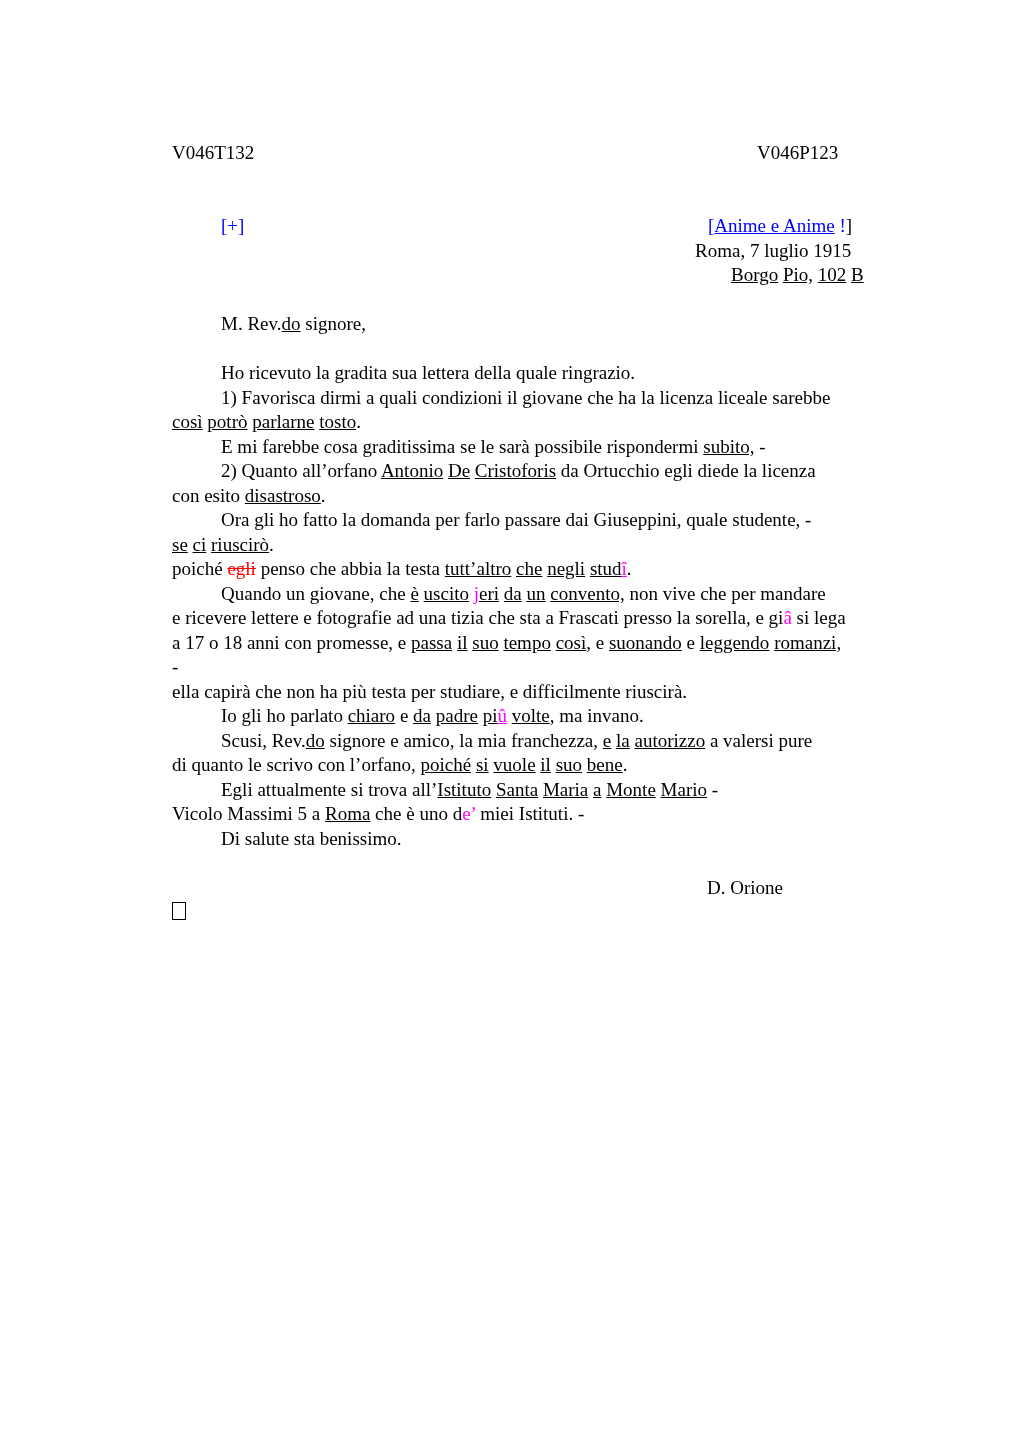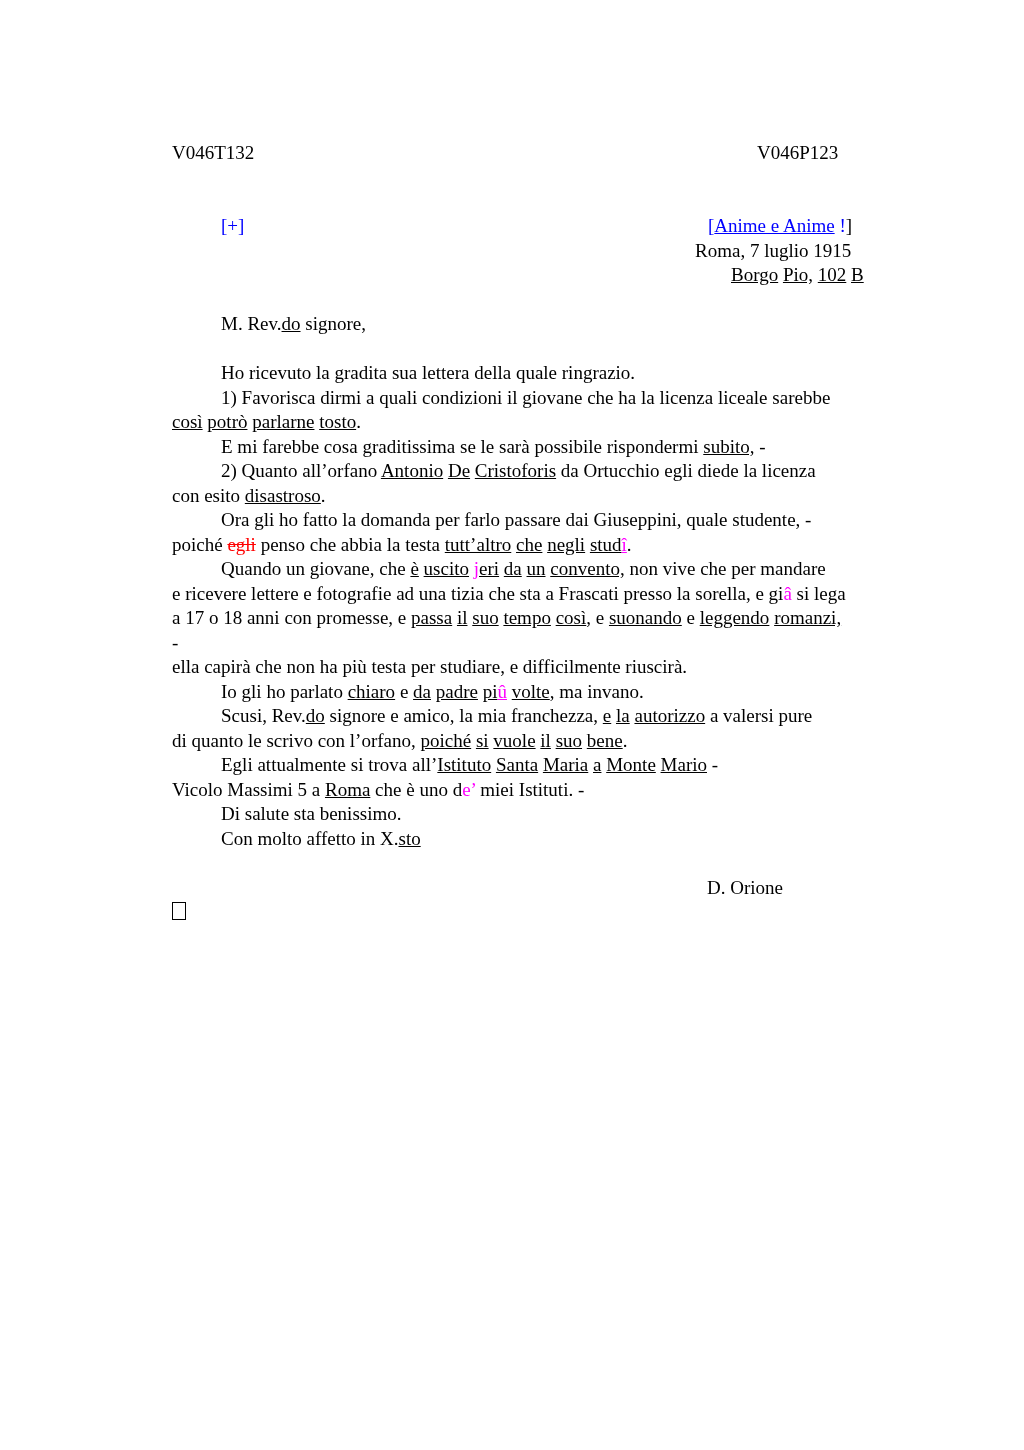--- a/index.html
+++ b/index.html
@@ -56,32 +56,32 @@
       <div class="line">&nbsp;</div>
       <div class="line ind"><span>M. Rev.</span><span class="u">do</span><span> signore,</span></div>
       <div class="line">&nbsp;</div>
       <div class="line ind"><span>Ho ricevuto la gradita sua lettera della quale ringrazio.</span></div>
       <div class="line ind"><span>1) Favorisca dirmi a quali condizioni il giovane che ha la licenza liceale sarebbe</span></div>
       <div class="line"><span class="u">così</span><span> </span><span class="u">potrò</span><span> </span><span class="u">parlarne</span><span> </span><span class="u">tosto</span><span>.</span></div>
       <div class="line ind"><span>E mi farebbe cosa graditissima se le sarà possibile rispondermi </span><span class="u">subito,</span><span> -</span></div>
       <div class="line ind"><span>2) Quanto all’orfano </span><span class="u">Antonio</span><span> </span><span class="u">De</span><span> </span><span class="u">Cristoforis</span><span> da Ortucchio egli diede la licenza</span></div>
       <div class="line"><span>con esito </span><span class="u">disastroso</span><span>.</span></div>
       <div class="line ind"><span>Ora gli ho fatto la domanda per farlo passare dai Giuseppini, quale studente, -</span></div>
+      <div class="line"><span class="u">se</span><span> </span><span class="u">ci</span><span> </span><span class="u">riuscirò</span><span>.</span></div>
       <div class="line"><span>poiché </span><span class="red-strike">egli</span><span> penso che abbia la testa </span><span class="u">tutt’altro</span><span> </span><span class="u">che</span><span> </span><span class="u">negli</span><span> </span><span class="u">stud</span><span class="u magenta">î</span><span>.</span></div>
       <div class="line ind"><span>Quando un giovane, che </span><span class="u">è</span><span> </span><span class="u">uscito</span><span> </span><span class="u magenta">j</span><span class="u">eri</span><span> </span><span class="u">da</span><span> </span><span class="u">un</span><span> </span><span class="u">convento,</span><span> non vive che per mandare</span></div>
       <div class="line"><span>e ricevere lettere e fotografie ad una tizia che sta a Frascati presso la sorella, e gi</span><span class="magenta">â</span><span> si lega</span></div>
       <div class="line"><span>a 17 o 18 anni con promesse, e </span><span class="u">passa</span><span> </span><span class="u">il</span><span> </span><span class="u">suo</span><span> </span><span class="u">tempo</span><span> </span><span class="u">così</span><span>, e </span><span class="u">suonando</span><span> e </span><span class="u">leggendo</span><span> </span><span class="u">romanzi,</span></div>
       <div class="line"><span>-</span></div>
       <div class="line"><span>ella capirà che non ha più testa per studiare, e difficilmente riuscirà.</span></div>
       <div class="line ind"><span>Io gli ho parlato </span><span class="u">chiaro</span><span> e </span><span class="u">da</span><span> </span><span class="u">padre</span><span> </span><span class="u">pi</span><span class="u magenta">û</span><span> </span><span class="u">volte</span><span>, ma invano.</span></div>
       <div class="line ind"><span>Scusi, Rev.</span><span class="u">do</span><span> signore e amico, la mia franchezza, </span><span class="u">e</span><span> </span><span class="u">la</span><span> </span><span class="u">autorizzo</span><span> a valersi pure</span></div>
       <div class="line"><span>di quanto le scrivo con l’orfano, </span><span class="u">poiché</span><span> </span><span class="u">si</span><span> </span><span class="u">vuole</span><span> </span><span class="u">il</span><span> </span><span class="u">suo</span><span> </span><span class="u">bene</span><span>.</span></div>
       <div class="line ind"><span>Egli attualmente si trova all’</span><span class="u">Istituto</span><span> </span><span class="u">Santa</span><span> </span><span class="u">Maria</span><span> </span><span class="u">a</span><span> </span><span class="u">Monte</span><span> </span><span class="u">Mario</span><span> -</span></div>
       <div class="line"><span>Vicolo Massimi 5 a </span><span class="u">Roma</span><span> che è uno d</span><span class="magenta">e’</span><span> miei Istituti. -</span></div>
       <div class="line ind"><span>Di salute sta benissimo.</span></div>
-      <div class="line ind"><span>Con molto affetto in X.</span><span class="u">sto</span></div>
       <div class="line">&nbsp;</div>
       <div class="line">
         <span class="absg" style="left: 535px;"><span>D. Orione</span></span>
       </div>
       <div class="line"><span class="tofu"></span></div>
     </div>
 </div>
 
 </body></html>

